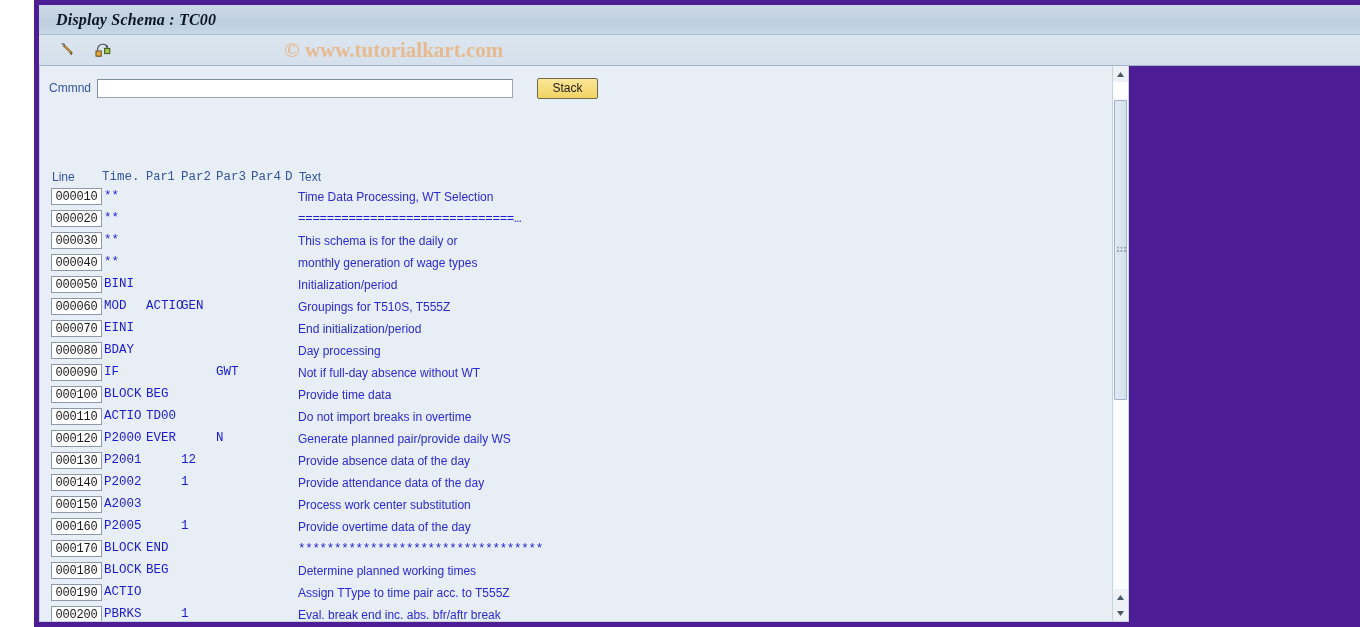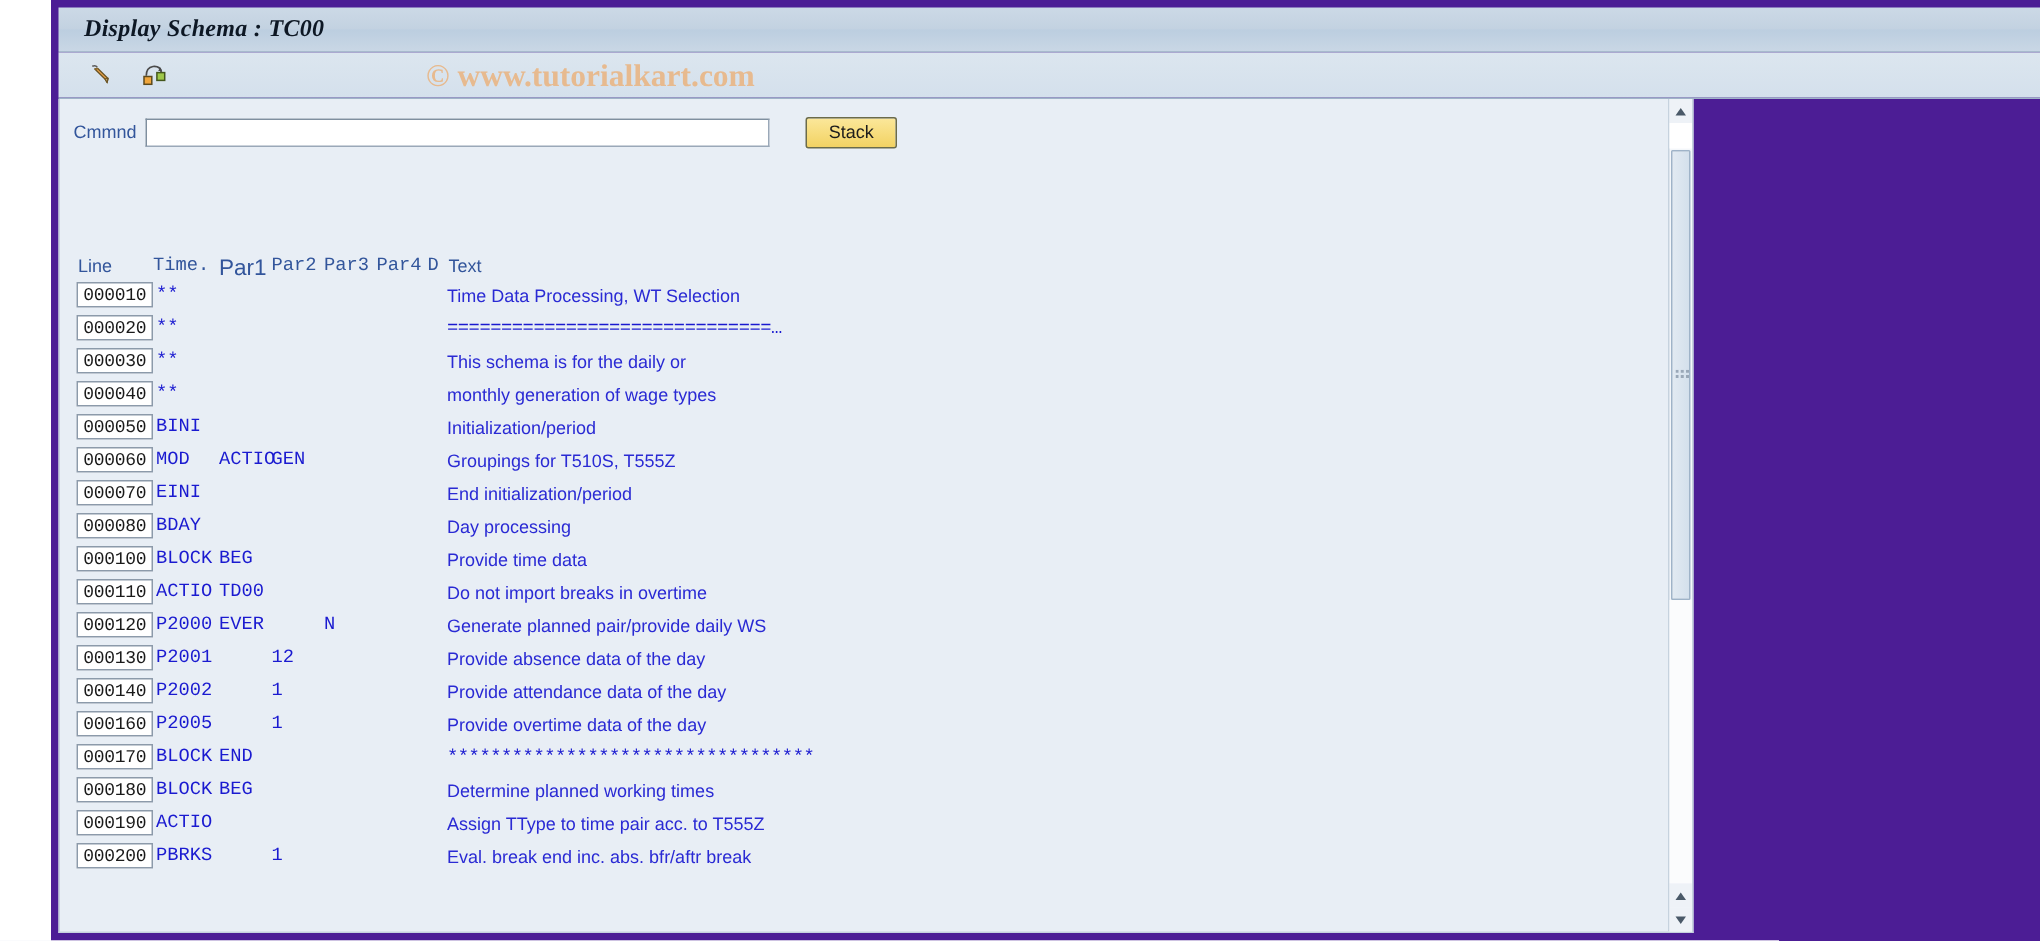--- a/index.html
+++ b/index.html
@@ -156,21 +156,21 @@
     color: #32559b;
     font-size: 12px;
     white-space: nowrap;
   }
   .col-header .h {
     position: absolute;
     top: 0;
   }
   .h-line  { left: 12px;  font-family: "Liberation Sans", sans-serif; }
   .h-func  { left: 62px;  font-family: "Liberation Mono", monospace; font-size: 12.5px; }
-  .h-par1  { left: 106px; font-family: Liberation Sans, sans-serif; font-size: 15px; }
+  .h-par1  { left: 106px; font-family: Liberation Mono, monospace; font-size: 12px; }
   .h-par2  { left: 141px; font-family: "Liberation Mono", monospace; font-size: 12.5px; }
   .h-par3  { left: 176px; font-family: "Liberation Mono", monospace; font-size: 12.5px; }
   .h-par4  { left: 211px; font-family: "Liberation Mono", monospace; font-size: 12.5px; }
   .h-d     { left: 245px; font-family: "Liberation Mono", monospace; font-size: 12.5px; }
   .h-text  { left: 259px; font-family: "Liberation Sans", sans-serif; }
 
   
   .rows {
     position: absolute;
     left: 0;
@@ -426,20 +426,30 @@
           <input class="lineno" type="text" value="000080" style="">
           <span class="cell c-func">BDAY</span>
           <span class="cell c-par1"></span>
           <span class="cell c-par2"></span>
           <span class="cell c-par3"></span>
           <span class="cell c-par4"></span>
           <span class="cell c-d"></span>
           <span class="c-text">Day processing</span>
         </div>
         <div class="srow">
+          <input class="lineno" type="text" value="000090" style="">
+          <span class="cell c-func">IF</span>
+          <span class="cell c-par1"></span>
+          <span class="cell c-par2"></span>
+          <span class="cell c-par3">GWT</span>
+          <span class="cell c-par4"></span>
+          <span class="cell c-d"></span>
+          <span class="c-text">Not if full-day absence without WT</span>
+        </div>
+        <div class="srow">
           <input class="lineno" type="text" value="000100" style="">
           <span class="cell c-func">BLOCK</span>
           <span class="cell c-par1">BEG</span>
           <span class="cell c-par2"></span>
           <span class="cell c-par3"></span>
           <span class="cell c-par4"></span>
           <span class="cell c-d"></span>
           <span class="c-text">Provide time data</span>
         </div>
         <div class="srow">
@@ -474,20 +484,30 @@
         </div>
         <div class="srow">
           <input class="lineno" type="text" value="000140" style="">
           <span class="cell c-func">P2002</span>
           <span class="cell c-par1"></span>
           <span class="cell c-par2">1</span>
           <span class="cell c-par3"></span>
           <span class="cell c-par4"></span>
           <span class="cell c-d"></span>
           <span class="c-text">Provide attendance data of the day</span>
+        </div>
+        <div class="srow">
+          <input class="lineno" type="text" value="000150" style="">
+          <span class="cell c-func">A2003</span>
+          <span class="cell c-par1"></span>
+          <span class="cell c-par2"></span>
+          <span class="cell c-par3"></span>
+          <span class="cell c-par4"></span>
+          <span class="cell c-d"></span>
+          <span class="c-text">Process work center substitution</span>
         </div>
         <div class="srow">
           <input class="lineno" type="text" value="000160" style="">
           <span class="cell c-func">P2005</span>
           <span class="cell c-par1"></span>
           <span class="cell c-par2">1</span>
           <span class="cell c-par3"></span>
           <span class="cell c-par4"></span>
           <span class="cell c-d"></span>
           <span class="c-text">Provide overtime data of the day</span>

